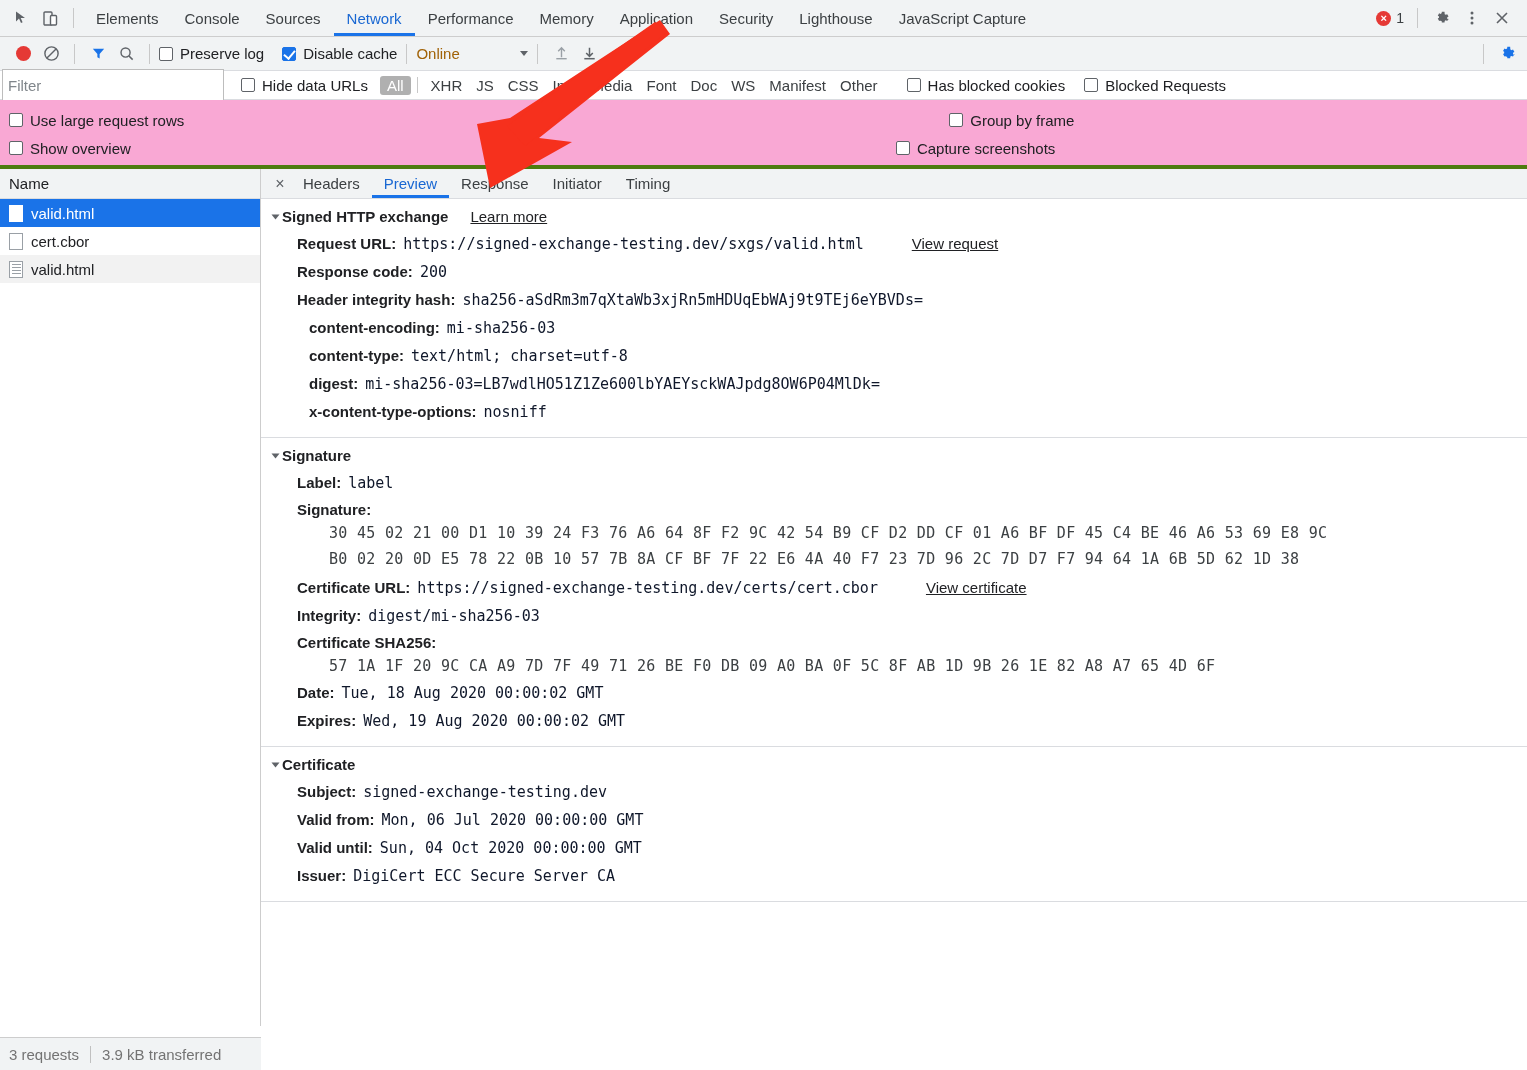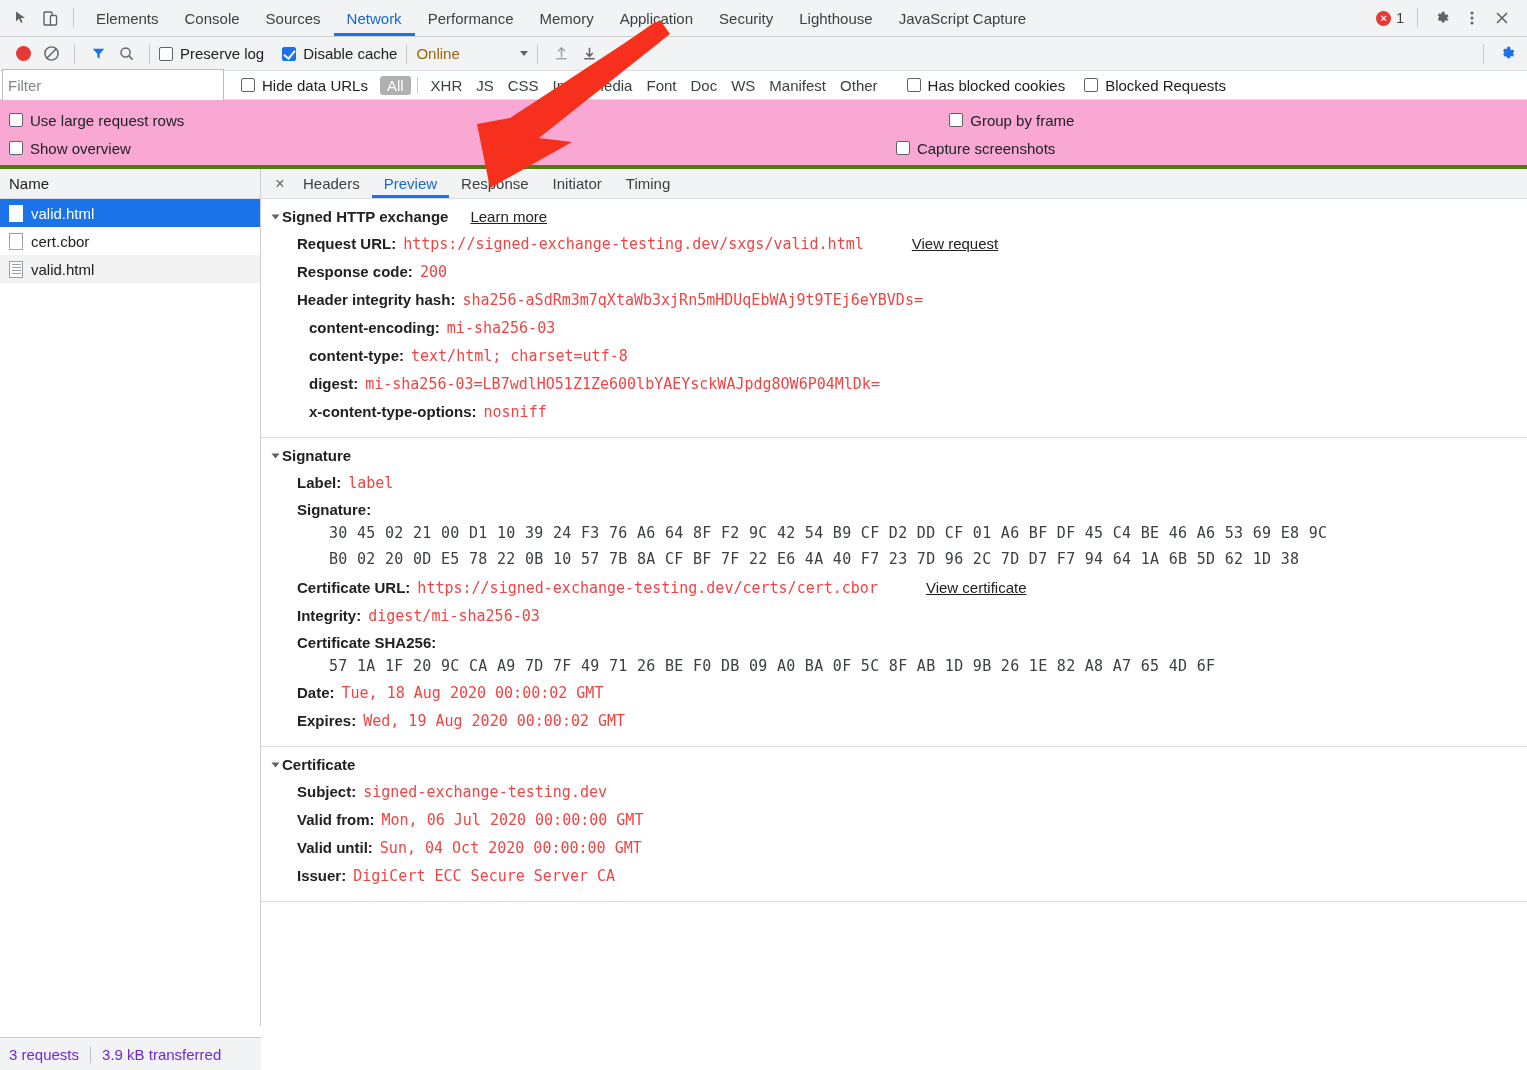--- a/index.html
+++ b/index.html
@@ -249,21 +249,21 @@
     cursor: pointer;
   }
   .row {
     display: flex; align-items: baseline;
     padding: 4px 0 4px 24px;
     font-size: 15px;
     line-height: 19px;
   }
   .row.sub { padding-left: 36px; }
   .row .k { font-weight: bold; color: #202124; white-space: nowrap; }
-  .row .v { margin-left: 7px; color: #ef4444; word-break: break-all; }
+  .row .v { margin-left: 7px; color: #0f172a; word-break: break-all; }
   .row .link {
     margin-left: 48px;
     text-decoration: underline;
     color: #202124;
     cursor: pointer;
     white-space: nowrap;
     font-size: 15px;
   }
   .row-label {
     padding: 4px 0 2px 24px;
@@ -287,21 +287,21 @@
   
   .statusbar {
     position: absolute;
     left: 0; bottom: 0;
     width: 261px; height: 33px;
     background: #f1f3f4;
     border-top: 1px solid #cdcdcd;
     display: flex; align-items: center;
     padding-left: 9px;
     font-size: 15px;
-    color: #6d28d9;
+    color: #737373;
     overflow: hidden;
     white-space: nowrap;
   }
   .statusbar .sep { width: 1px; height: 17px; background: #c0c0c0; margin: 0 11px; }
 
   
   .anno-arrow {
     position: absolute;
     left: 455px; top: 20px;
     width: 215px; height: 170px;

